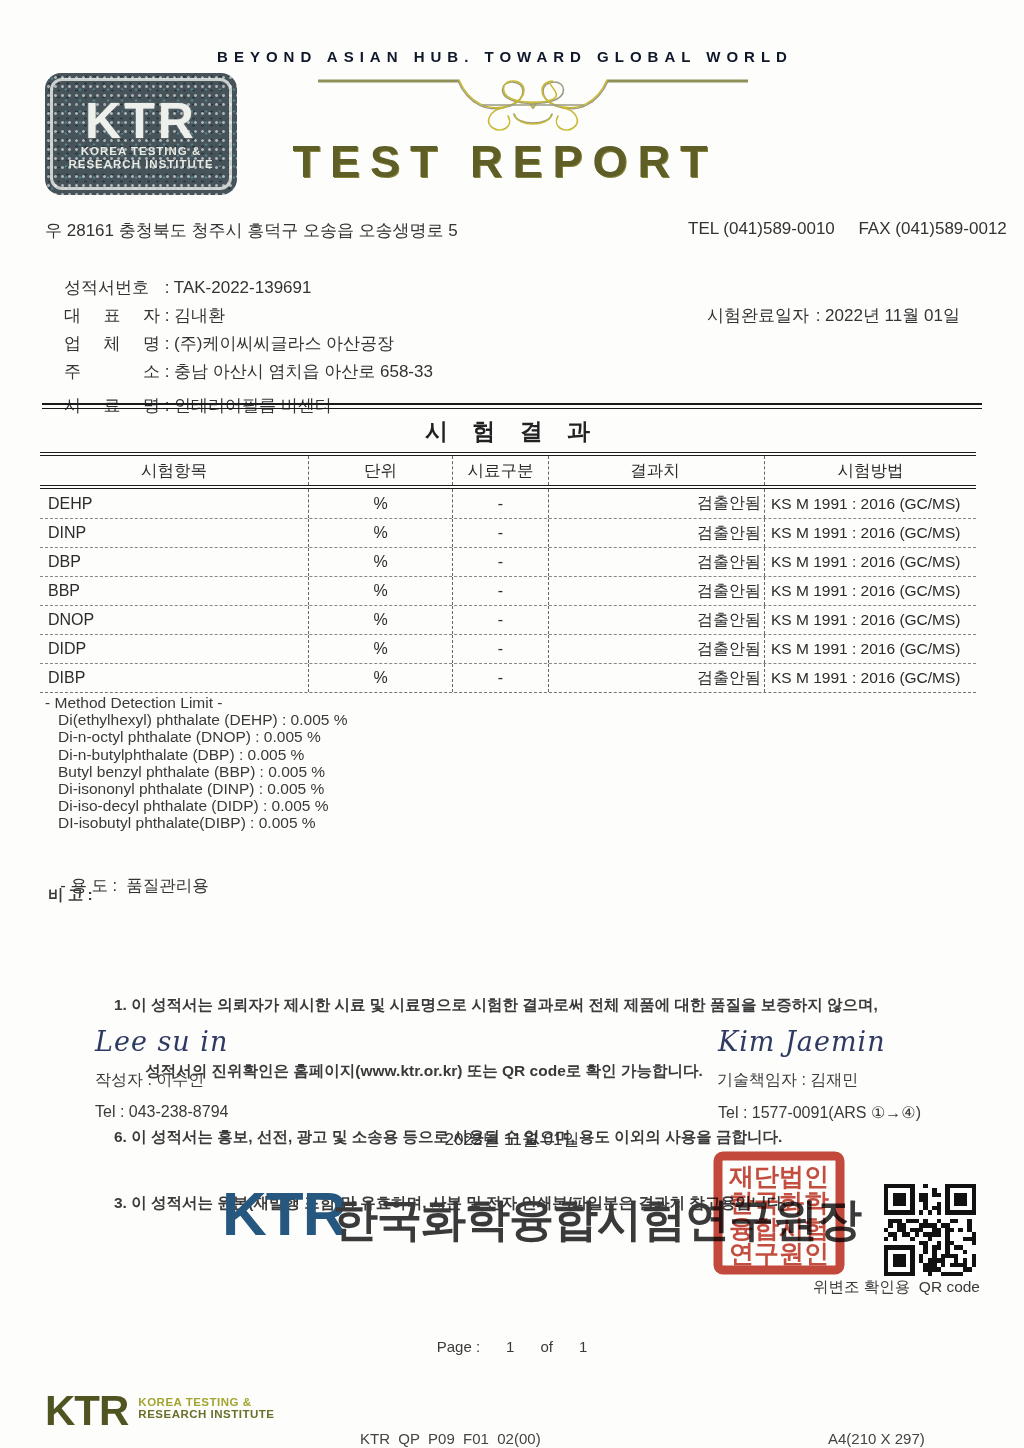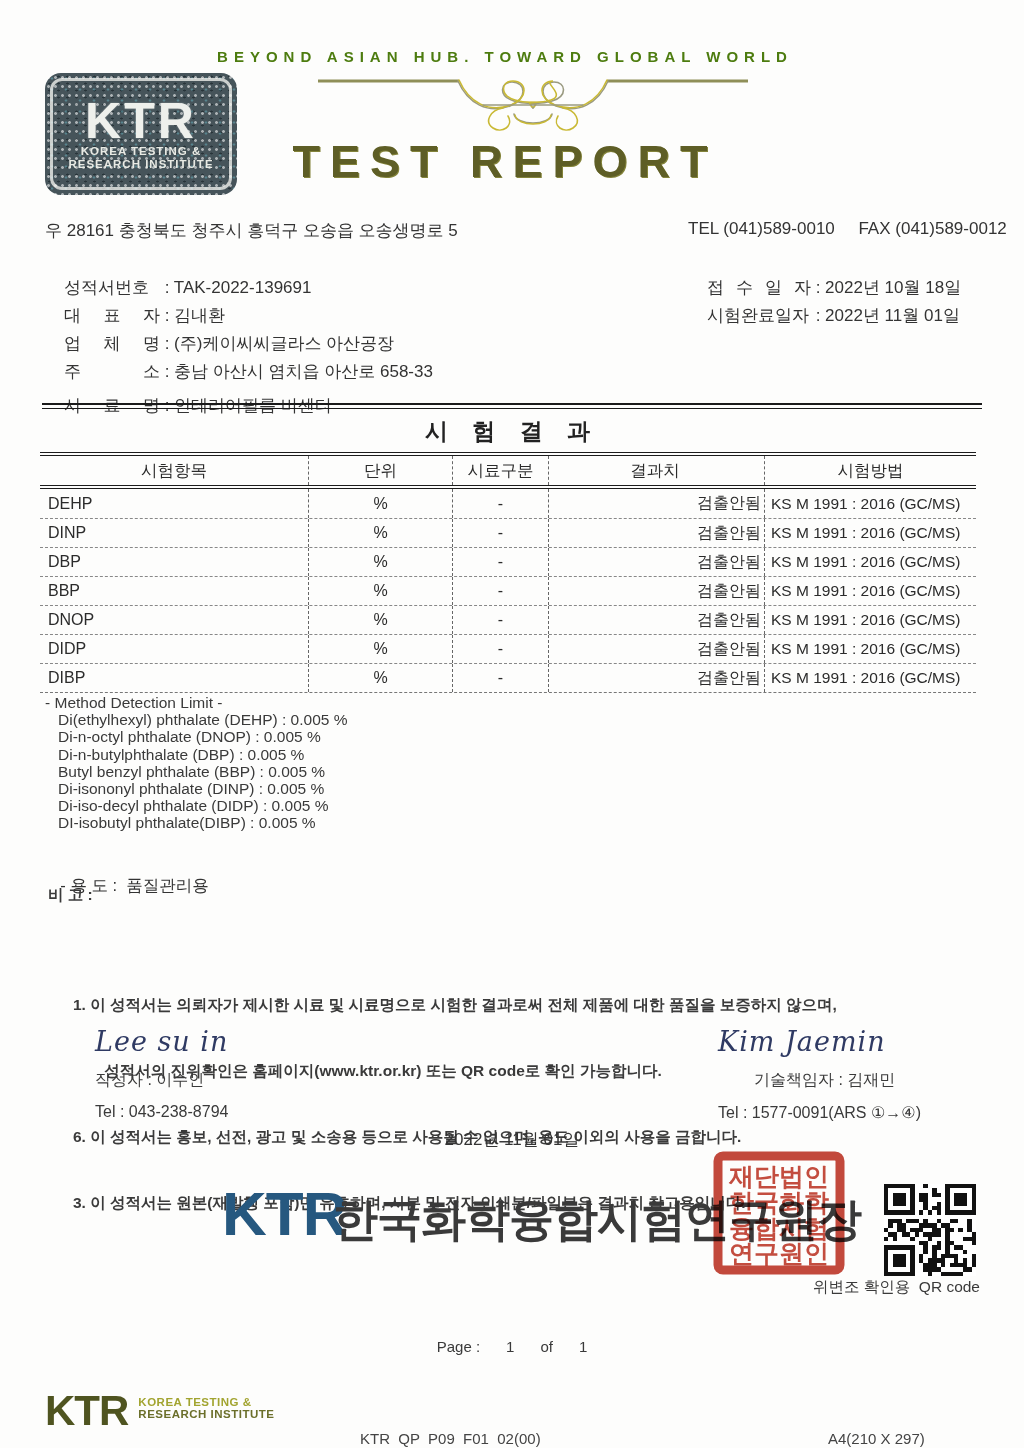--- a/index.html
+++ b/index.html
@@ -25,21 +25,21 @@
   }
   .ktr-stamp::before {
     content:""; position:absolute; inset:5px;
     border:3px solid rgba(250,250,245,.75); border-radius:12px;
   }
   .ktr-stamp .big { font-size:50px; font-weight:bold; color:#eef0ec; letter-spacing:3px; line-height:48px; text-shadow:0 0 2px rgba(255,255,255,.4); }
   .ktr-stamp .sub { font-size:11.5px; font-weight:bold; color:#e8eae4; letter-spacing:1px; line-height:13px; }
 
   
   .slogan { left:0; top:48px; width:1010px; text-align:center; font-size:15px; font-weight:bold;
-            letter-spacing:6px; color:#4d7c0f; white-space:pre; }
+            letter-spacing:6px; color:#0f172a; white-space:pre; }
   .flourish { left:318px; top:74px; }
   .test-report { left:0; top:136px; width:1010px; text-align:center; font-size:45px; font-weight:bold;
                  letter-spacing:10px; color:#5e5e26; text-shadow:1px 1px 0 #83833a; }
 
   .addr { left:45px; top:219px; font-size:17px; color:#333; }
   .telfax { left:688px; top:219px; font-size:17px; color:#333; white-space:pre; }
 
   .info-row { font-size:17px; color:#333; white-space:pre; }
   .lbl { display:inline-block; text-align:justify; text-align-last:justify; }
   .lbl-l { width:96px; }
@@ -67,21 +67,21 @@
   .t-head .c4,.t-head .c5 { justify-content:center; }
   .t-row .c5 { padding-left:6px; font-size:15.5px; }
 
   
   .mdl { left:45px; top:694px; font-size:15.5px; color:#3a3a3a; line-height:17.2px; }
   .mdl .ind { padding-left:13px; }
 
   .usage { left:42px; top:856px; font-size:16.5px; color:#333; white-space:pre; }
   .notes { left:48px; top:884px; font-size:15.5px; color:#3a3a3a; line-height:22px; white-space:pre-wrap;font-weight:bold; }
   .notes-label { position:absolute; left:0; top:0; }
-  .notes-body { margin-left:25px; }
+  .notes-body { margin-left:66px; }
 
   
   .sig-script { font-family:"DejaVu Serif", serif; font-style:italic; font-size:27px;
                 color:#2f3a63; letter-spacing:1px; }
   .sig-line { font-size:16px; color:#3a3a3a; }
   .issue-date { left:0; top:1128px; width:1024px; text-align:center; font-size:17px; color:#333; }
 
   
   .org-ktr { left:222px; top:1178px; font-size:62px; font-weight:800; color:#26587f;
              letter-spacing:-1px; z-index:1; }
@@ -141,23 +141,20 @@
   <div class="abs info-row" style="left:45px; top:312px;">
     <span class="lbl lbl-l">업 체 명</span><span> : </span><span>(주)케이씨씨글라스 아산공장</span>
   </div>
   <div class="abs info-row" style="left:45px; top:284px;">
     <span class="lbl lbl-l">대 표 자</span><span> : </span><span>김내환</span>
   </div>
   <div class="abs info-row" style="left:45px; top:340px;">
     <span class="lbl lbl-l">주 소</span><span> : </span><span>충남 아산시 염치읍 아산로 658-33</span>
   </div>
 
-  <div class="abs info-row" style="left:688px; top:256px;">
-    <span class="lbl lbl-r">접 수 일 자</span><span> : </span><span>2022년 10월 18일</span>
-  </div>
   <div class="abs info-row" style="left:688px; top:284px;">
     <span class="lbl lbl-r">시험완료일자</span><span> : </span><span>2022년 11월 01일</span>
   </div>
 
   <div class="abs info-row" style="left:45px; top:374px;">
     <span class="lbl lbl-l">시 료 명</span><span> : </span><span>인테리어필름 비센티</span>
   </div>
 
   <div class="abs thick-rule"></div>
   <div class="abs results-title">시 험 결 과</div>
@@ -244,21 +241,21 @@
       <div>6. 이 성적서는 홍보, 선전, 광고 및 소송용 등으로 사용될 수 없으며, 용도 이외의 사용을 금합니다.</div>
       <div>3. 이 성적서는 원본(재발행 포함)만 유효하며, 사본 및 전자 인쇄본/파일본은 결과치 참고용입니다.</div>
     </div>
   </div>
 
   <div class="abs sig-script" style="left:95px; top:1026px;">Lee su in</div>
   <div class="abs sig-line" style="left:95px; top:1070px;">작성자 : 이수인</div>
   <div class="abs sig-line" style="left:95px; top:1103px;">Tel : 043-238-8794</div>
 
   <div class="abs sig-script" style="left:718px; top:1026px;">Kim Jaemin</div>
-  <div class="abs sig-line" style="left:754px; top:1070px;">기술책임자 : 김재민</div>
+  <div class="abs sig-line" style="left:717px; top:1070px;">기술책임자 : 김재민</div>
   <div class="abs sig-line" style="left:718px; top:1103px;">Tel : 1577-0091(ARS ①→④)</div>
 
   <div class="abs issue-date">2022년 11월 01일</div>
 
   <div class="abs org-ktr">KTR</div>
   <div class="abs org-name">한국화학융합시험연구원장</div>
 
   <svg class="abs seal" width="134" height="126" viewBox="0 0 134 126">
     <rect x="6" y="6" width="122" height="114" rx="5" fill="none" stroke="#bf3a2b" stroke-width="9" opacity=".92"></rect>
     <g fill="#bf3a2b" opacity=".9" font-family="Liberation Sans, sans-serif" font-weight="bold" font-size="25">

